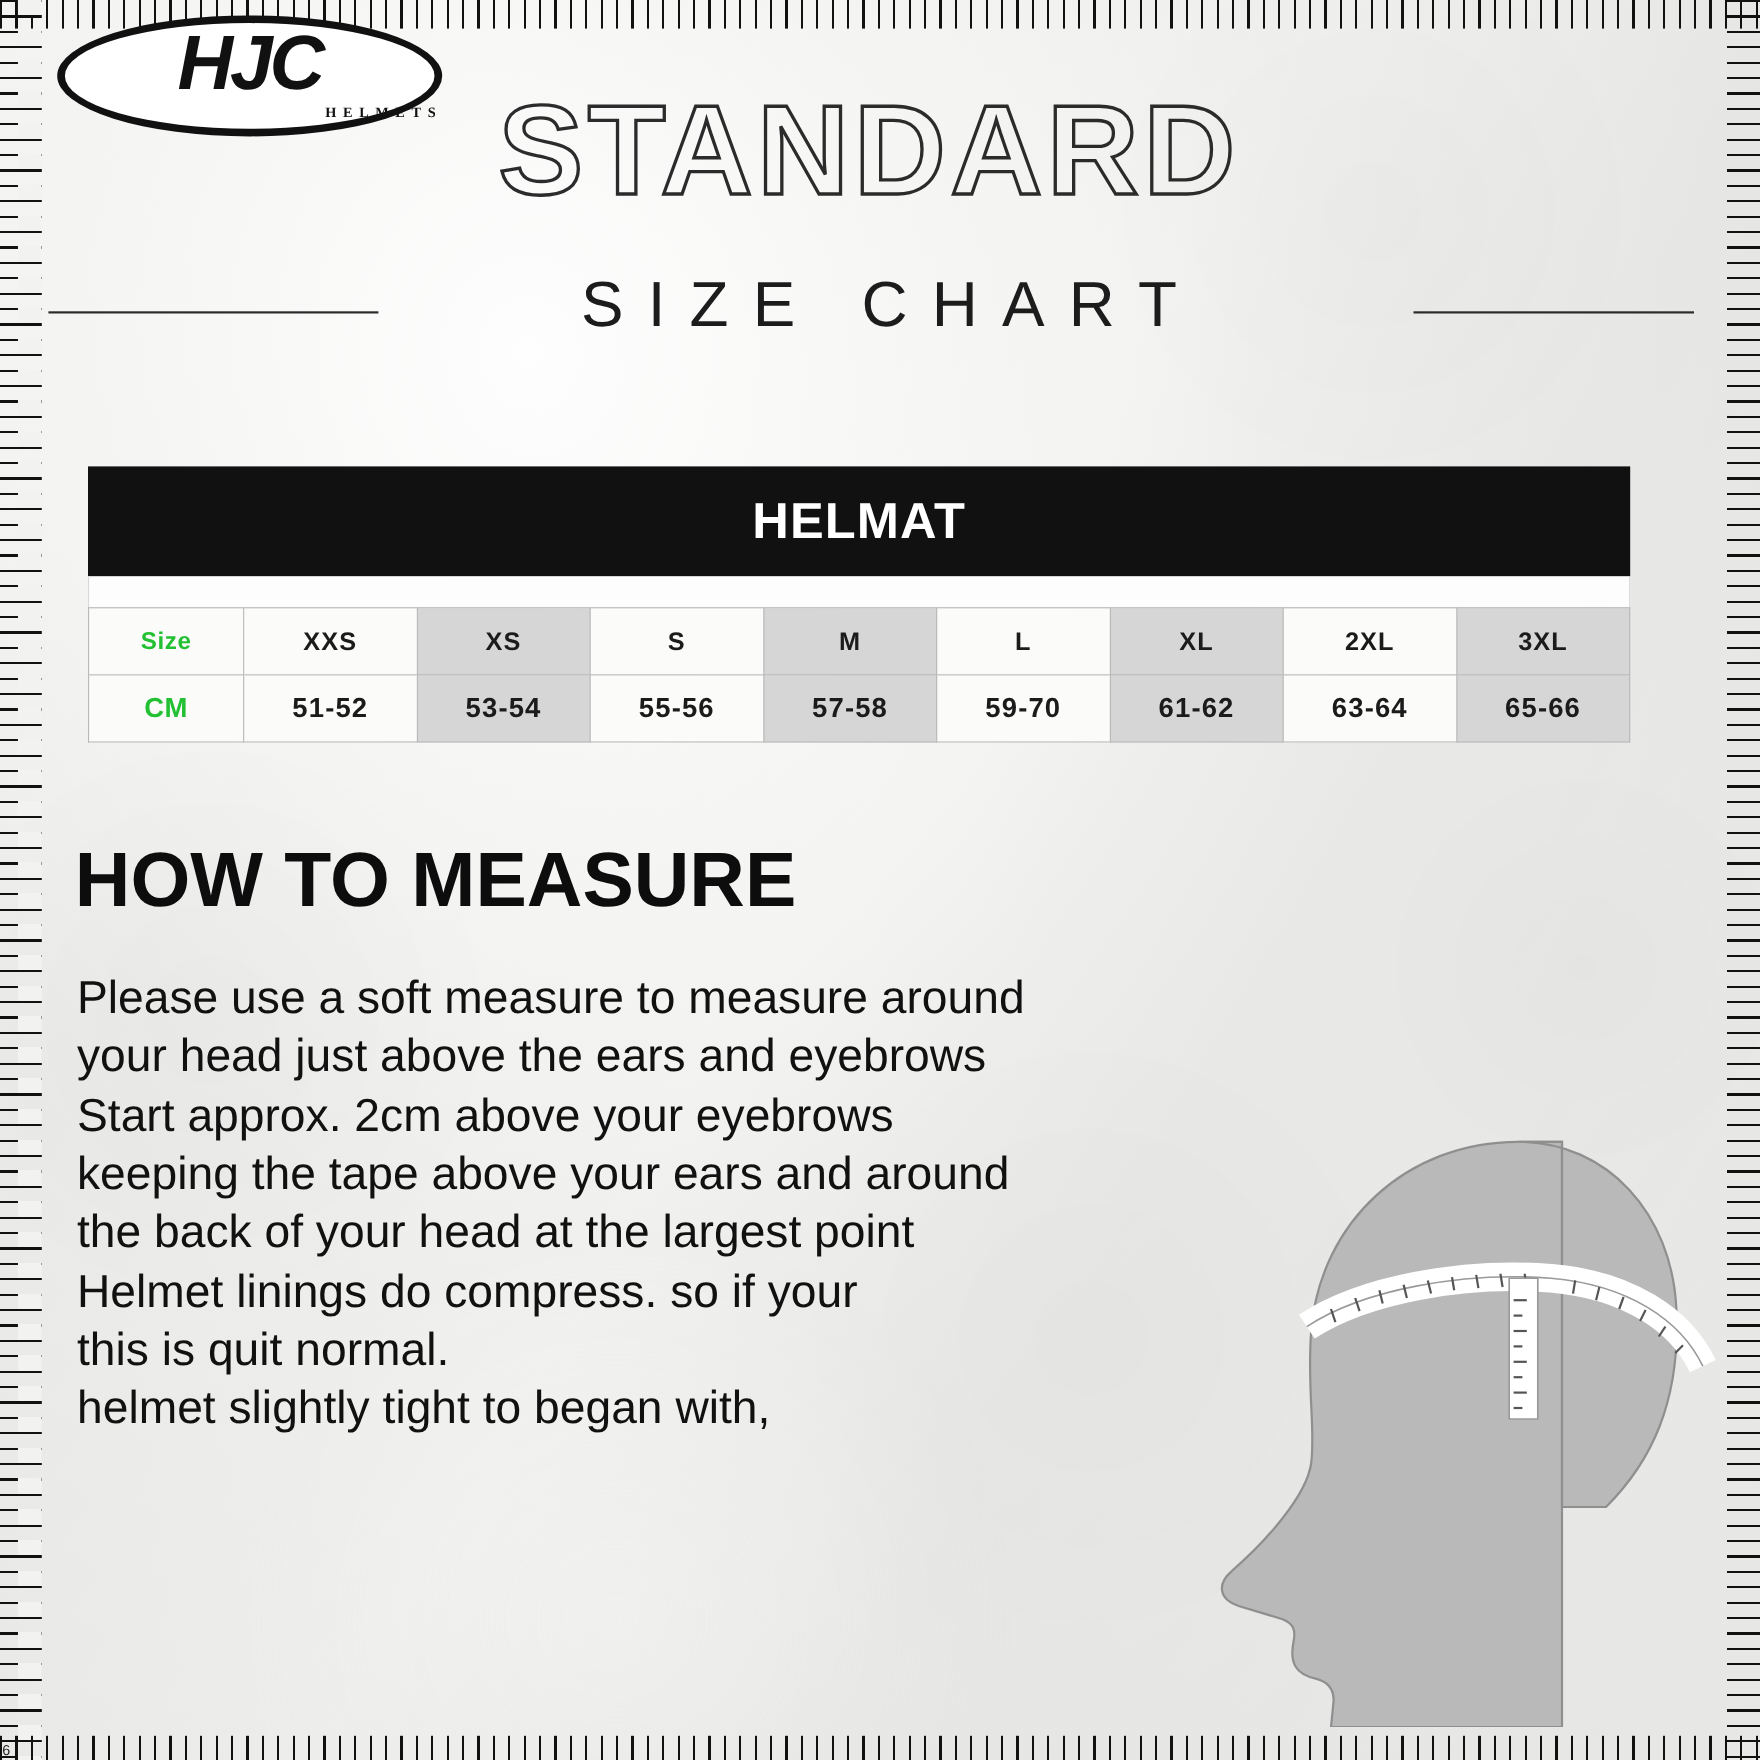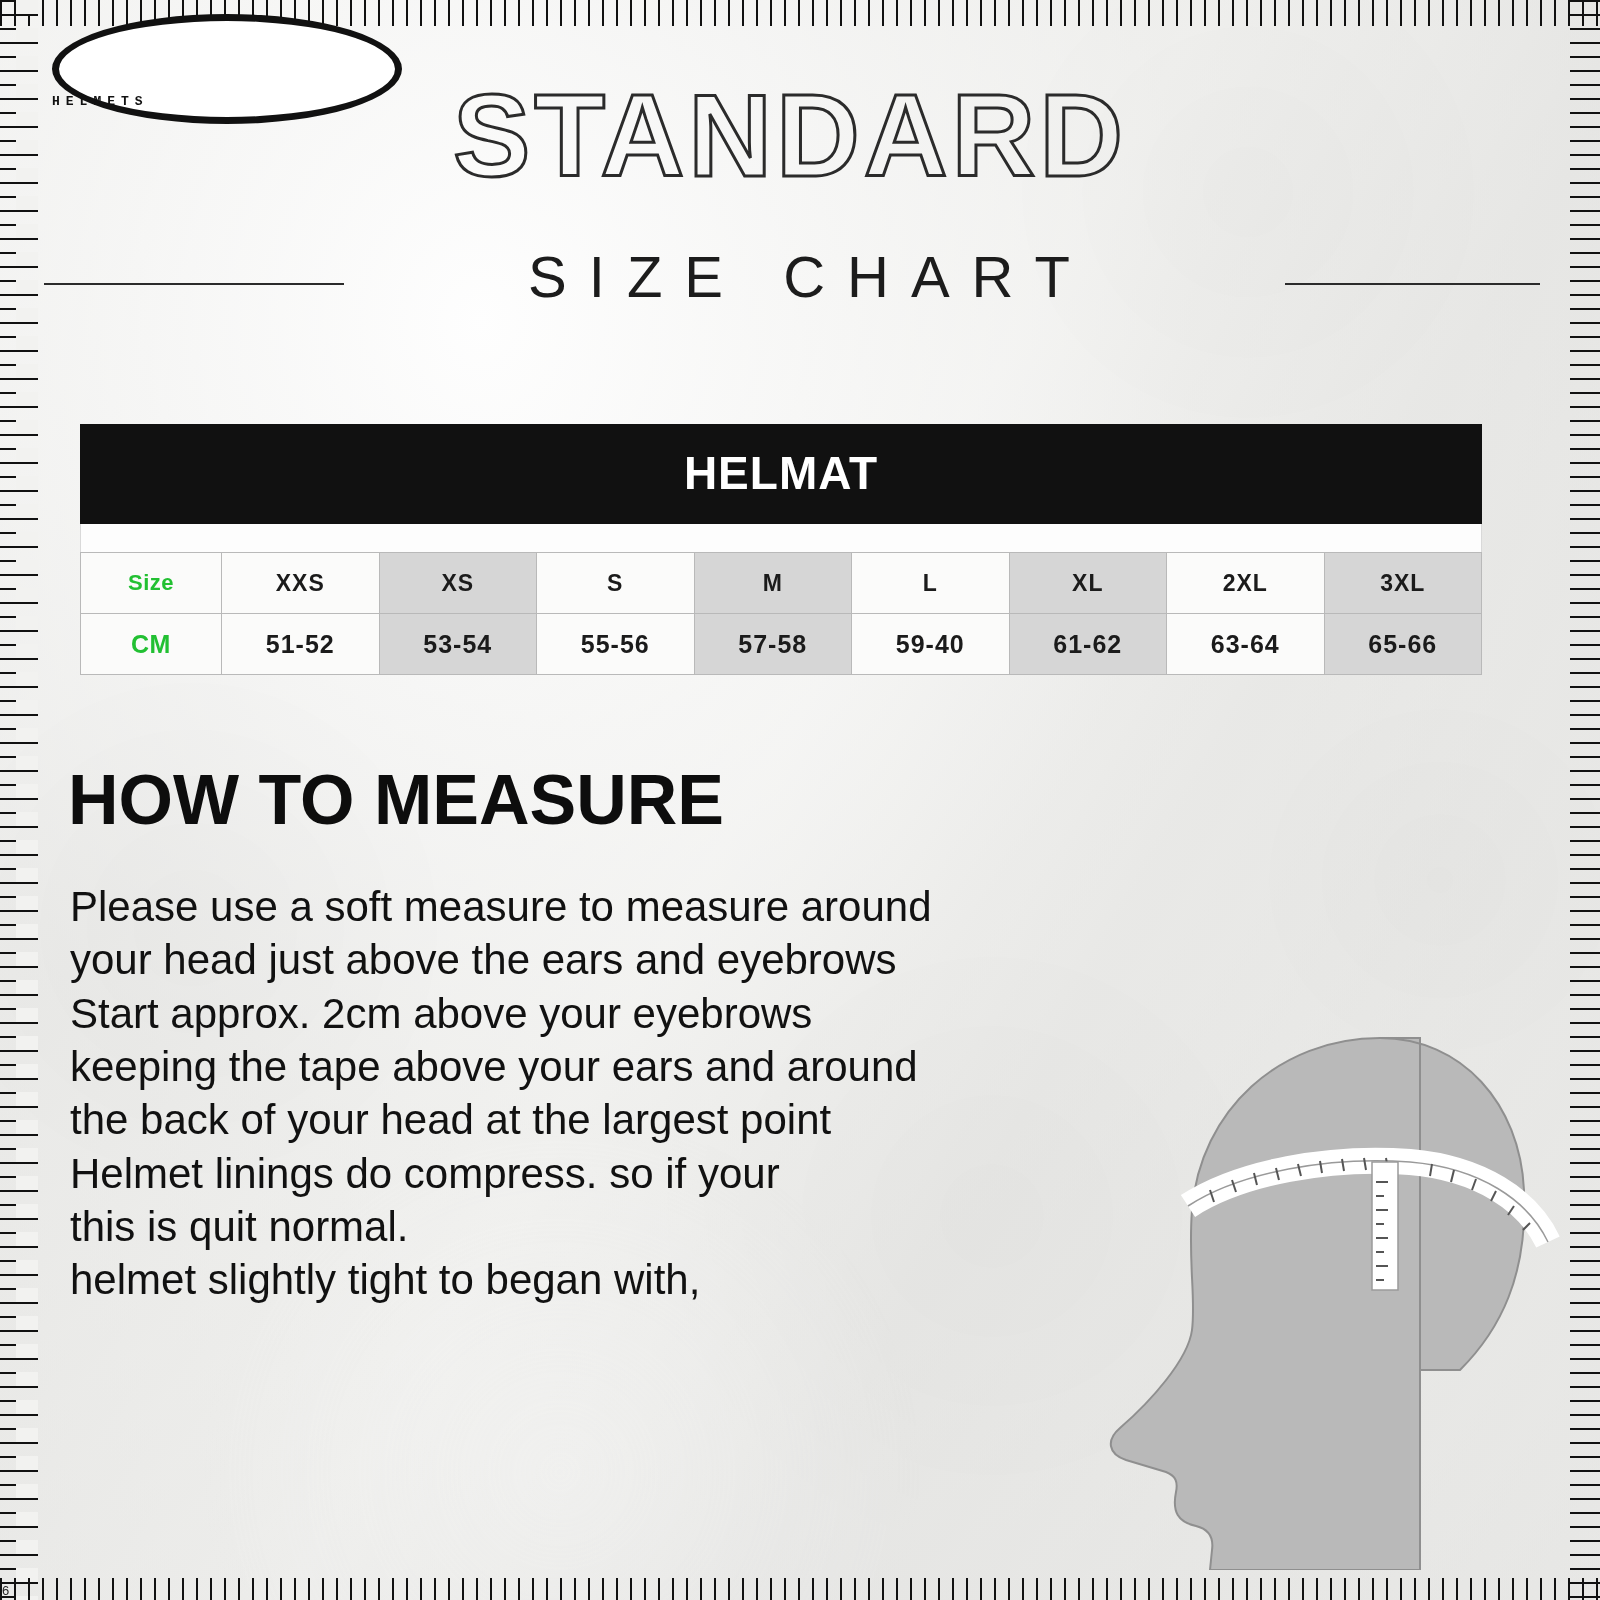--- a/index.html
+++ b/index.html
@@ -136,26 +136,26 @@
     font-weight: 800;
     font-style: italic;
     letter-spacing: -3px;
     color: #111;
     font-family: "Liberation Sans", sans-serif;
     line-height: 1;
   }
   .logo-sub {
     position: absolute;
     left: 0; right: 0; top: 80px;
-    text-align: left;
+    text-align: right;
     font-size: 13px;
     font-weight: 700;
     letter-spacing: 6px;
     color: #111;
-    font-family: Liberation Mono, monospace;
+    font-family: Liberation Serif, serif;
   }
 
   
   .title-standard {
     position: absolute;
     left: 340px;
     top: 78px;
     width: 900px;
     text-align: center;
     font-size: 116px;
@@ -294,20 +294,21 @@
   <div class="crinkle2"></div>
 
   <div class="ruler ruler-top"></div>
   <div class="ruler ruler-left"></div>
   <div class="ruler ruler-right"></div>
   <div class="ruler ruler-bottom"></div>
   <div class="ruler-corner-num">6</div>
 
   <div class="logo">
     <div class="logo-ellipse"></div>
+    <div class="logo-text">HJC</div>
     <div class="logo-sub">HELMETS</div>
   </div>
 
   <div class="title-standard">STANDARD</div>
   <div class="rule-line rule-left"></div>
   <div class="rule-line rule-right"></div>
   <div class="title-sizechart">SIZE CHART</div>
 
   <div class="table-wrap">
     <div class="table-header">HELMAT</div>
@@ -324,21 +325,21 @@
         <td class="shaded">XL</td>
         <td>2XL</td>
         <td class="shaded">3XL</td>
       </tr>
       <tr class="row-cm">
         <td class="label">CM</td>
         <td>51-52</td>
         <td class="shaded">53-54</td>
         <td>55-56</td>
         <td class="shaded">57-58</td>
-        <td>59-40</td>
+        <td>59-70</td>
         <td class="shaded">61-62</td>
         <td>63-64</td>
         <td class="shaded">65-66</td>
       </tr>
     </tbody>
       </table>
   </div>
 
   <div class="howto-title">HOW TO MEASURE</div>
   <div class="howto-body">

